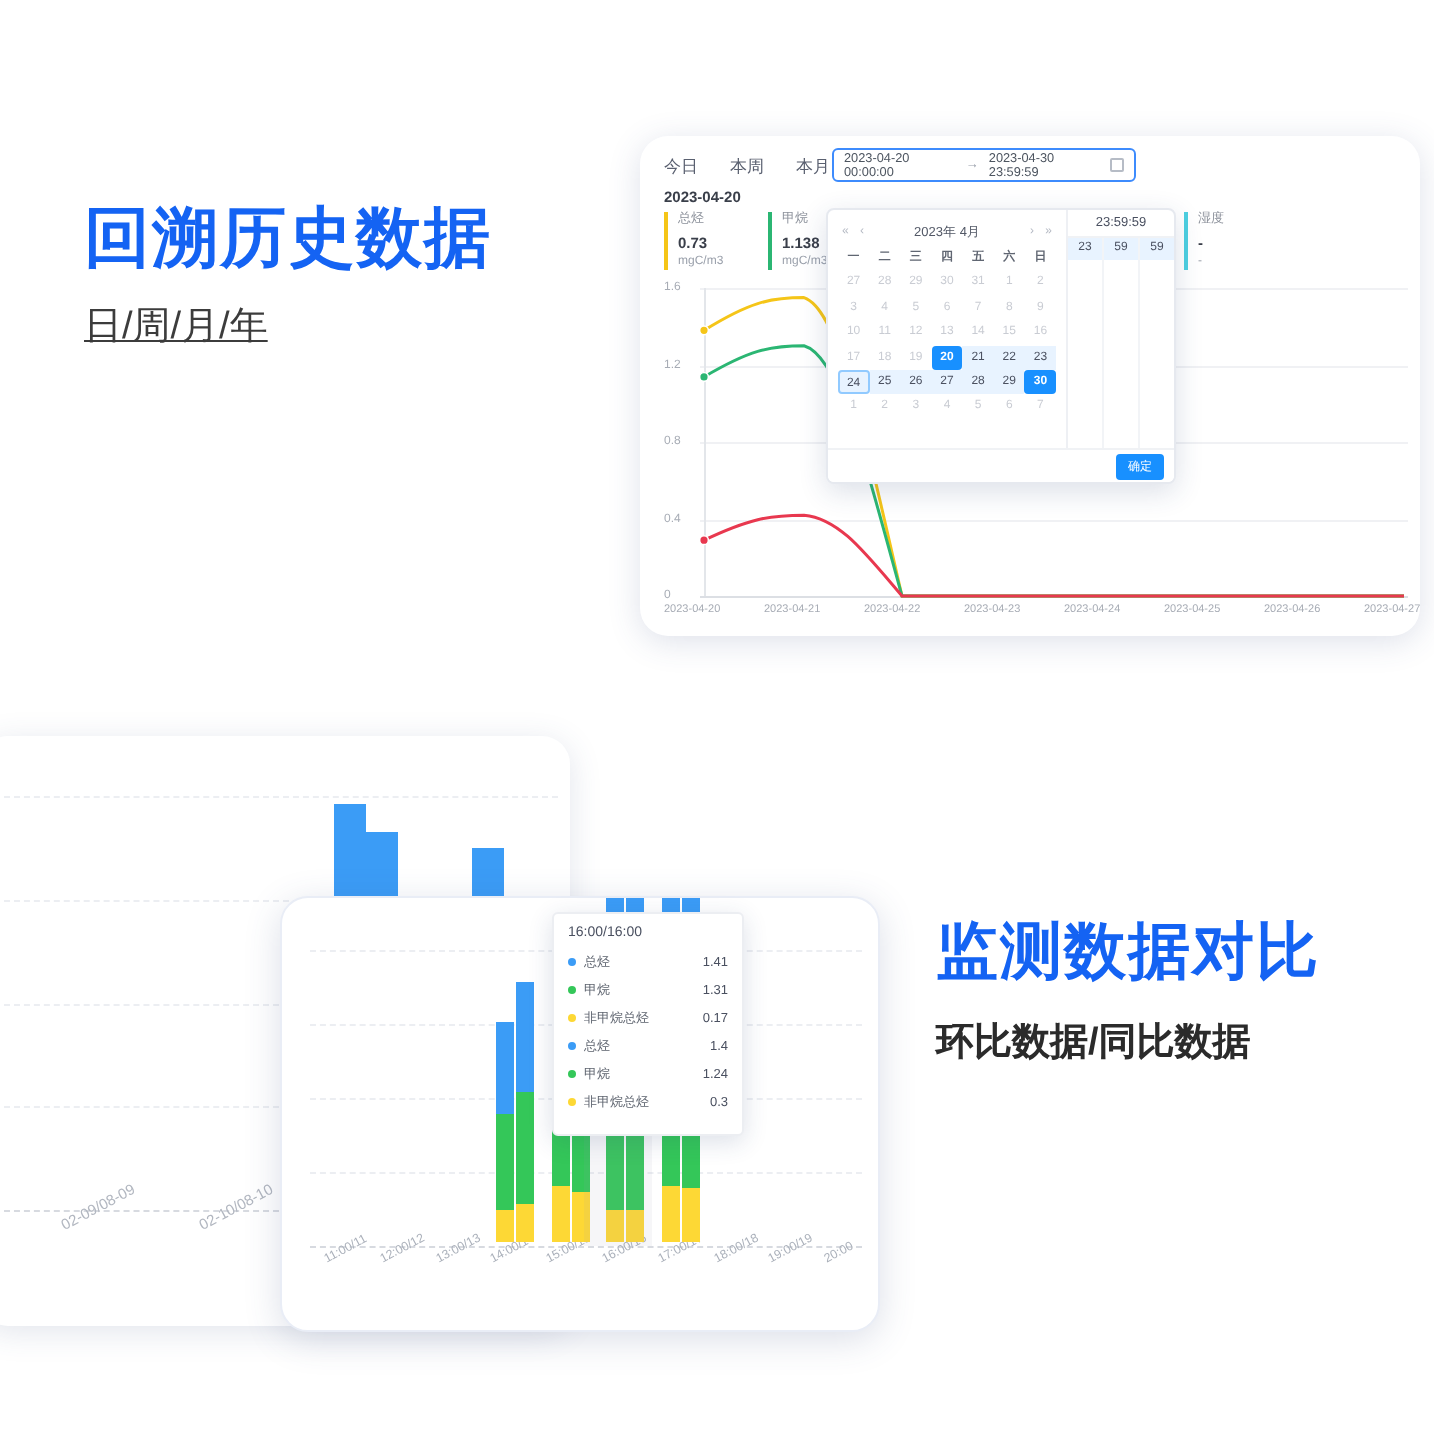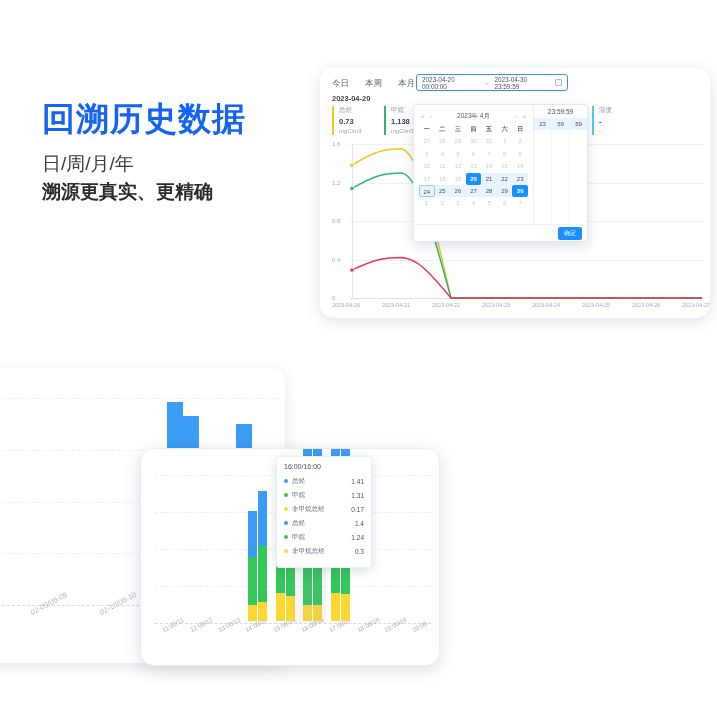--- a/index.html
+++ b/index.html
@@ -18,20 +18,21 @@
     font-size:33px;
     letter-spacing:1px;
     line-height:1.15;
     white-space:nowrap;
   }
   .sub-strong {
     color:#3c3c3c;
     font-size:19px;
     line-height:1.5;
     white-space:nowrap;
+    text-decoration:underline;
   }
   .sub-bold {
     color:#2b2b2b;
     font-size:19px;
     font-weight:bold;
     line-height:1.5;
     white-space:nowrap;
   }
   .sub-grey {
     color:#9a9a9a;
@@ -226,24 +227,25 @@
     background:rgba(150,160,180,0.09);
     z-index:1;
   }
 </style>
 </head>
 <body>
 
 <div class="text-block" id="block-top">
   <div class="headline">回溯历史数据</div>
   <div class="sub-strong">日/周/月/年</div>
-  <div class="sub-bold">溯源更真实、更精确</div>
 </div>
 
 <div class="text-block" id="block-bottom">
+  <div class="headline">监测数据对比</div>
+  <div class="sub-bold">环比数据/同比数据</div>
 </div>
 
 <div id="panel-top">
   <div id="panel-top-inner">
 
     <div class="tabs-row">
       <span class="tab">今日</span>
       <span class="tab">本周</span>
       <span class="tab">本月</span>
       <span class="tab">全年</span>

